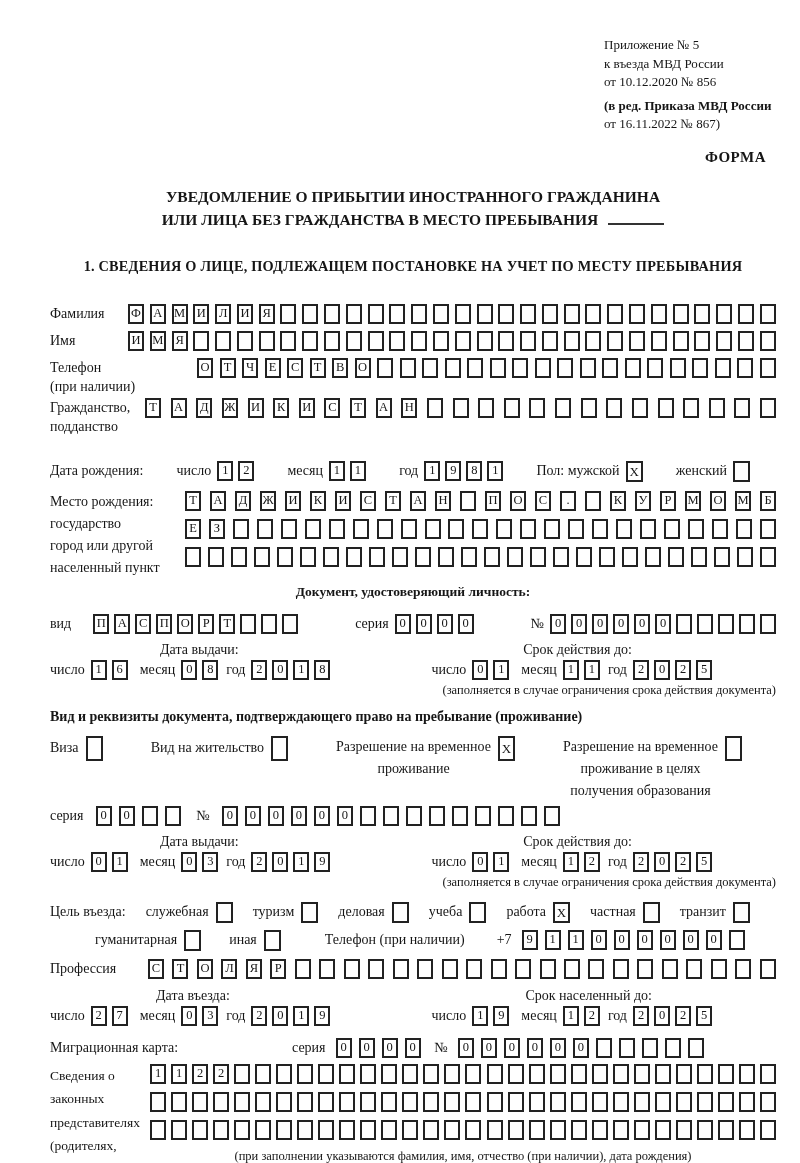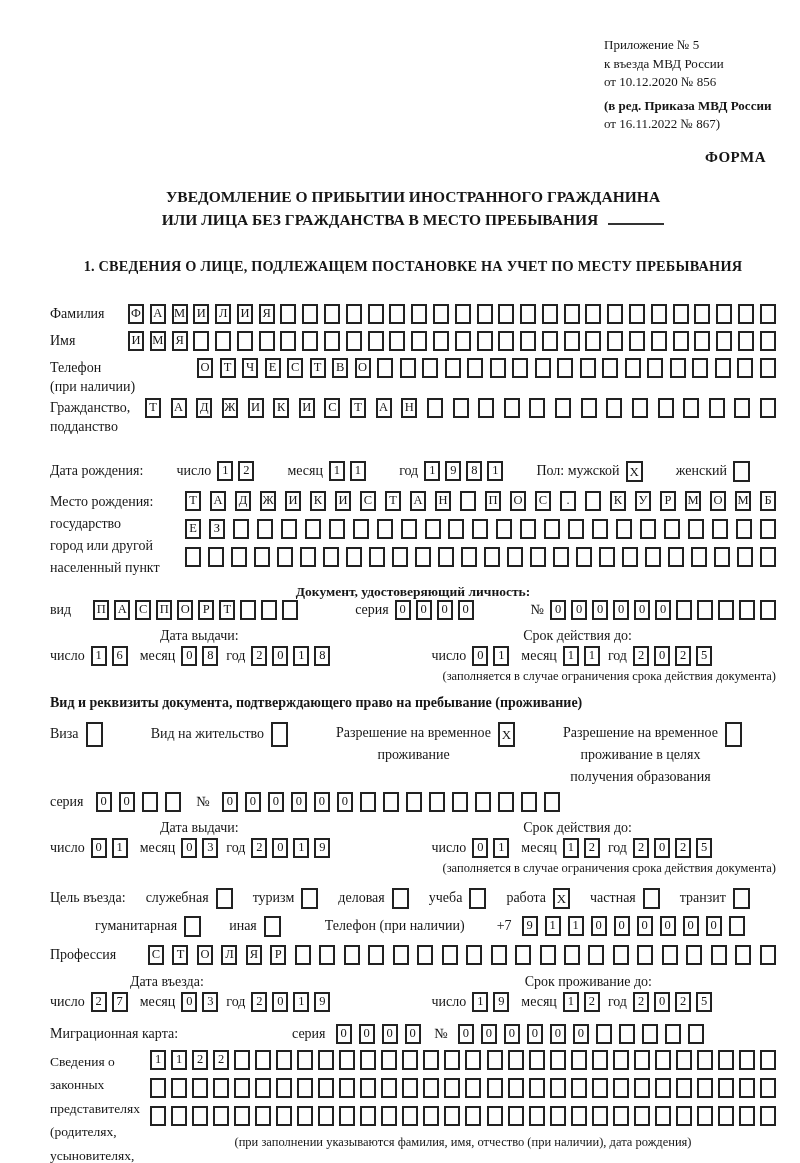--- a/index.html
+++ b/index.html
@@ -326,21 +326,21 @@
           <div class="cell"></div>
           <div class="cell"></div>
           <div class="cell"></div>
           <div class="cell"></div>
         </div>
     </div>
   </div>
 
   <div style="text-align:center; font-weight:bold; font-size:13.5px; margin-top:5px">Документ, удостоверяющий личность:</div>
 
-  <div class="line" style="margin-top:0; justify-content:space-between; align-items:center">
+  <div class="line" style="margin-top:14px; justify-content:space-between; align-items:center">
     <div class="date-grp">
       <span class="lbl" style="margin-right:22px">вид</span>
       <div class="gap5">
           <div class="cell">П</div>
           <div class="cell">А</div>
           <div class="cell">С</div>
           <div class="cell">П</div>
           <div class="cell">О</div>
           <div class="cell">Р</div>
           <div class="cell">Т</div>
@@ -607,22 +607,22 @@
         <div class="cell"></div>
         <div class="cell"></div>
         <div class="cell"></div>
         <div class="cell"></div>
         <div class="cell"></div>
         <div class="cell"></div>
       </div>
   </div>
 
   <div class="heads" style="margin-top:9px">
-    <span style="margin-left:80px">Дата въезда:</span>
-    <span style="margin-left:auto; margin-right:60px">Срок проживание до:</span>
+    <span style="margin-left:106px">Дата въезда:</span>
+    <span style="margin-left:auto; margin-right:60px">Срок населенный до:</span>
   </div>
   <div class="dates-row">
     <div class="date-grp">
       <span class="lbl">число</span>
       <div class="gap5">
           <div class="cell">2</div>
           <div class="cell">7</div>
         </div>
       <span class="lbl ml12">месяц</span>
       <div class="gap5">

